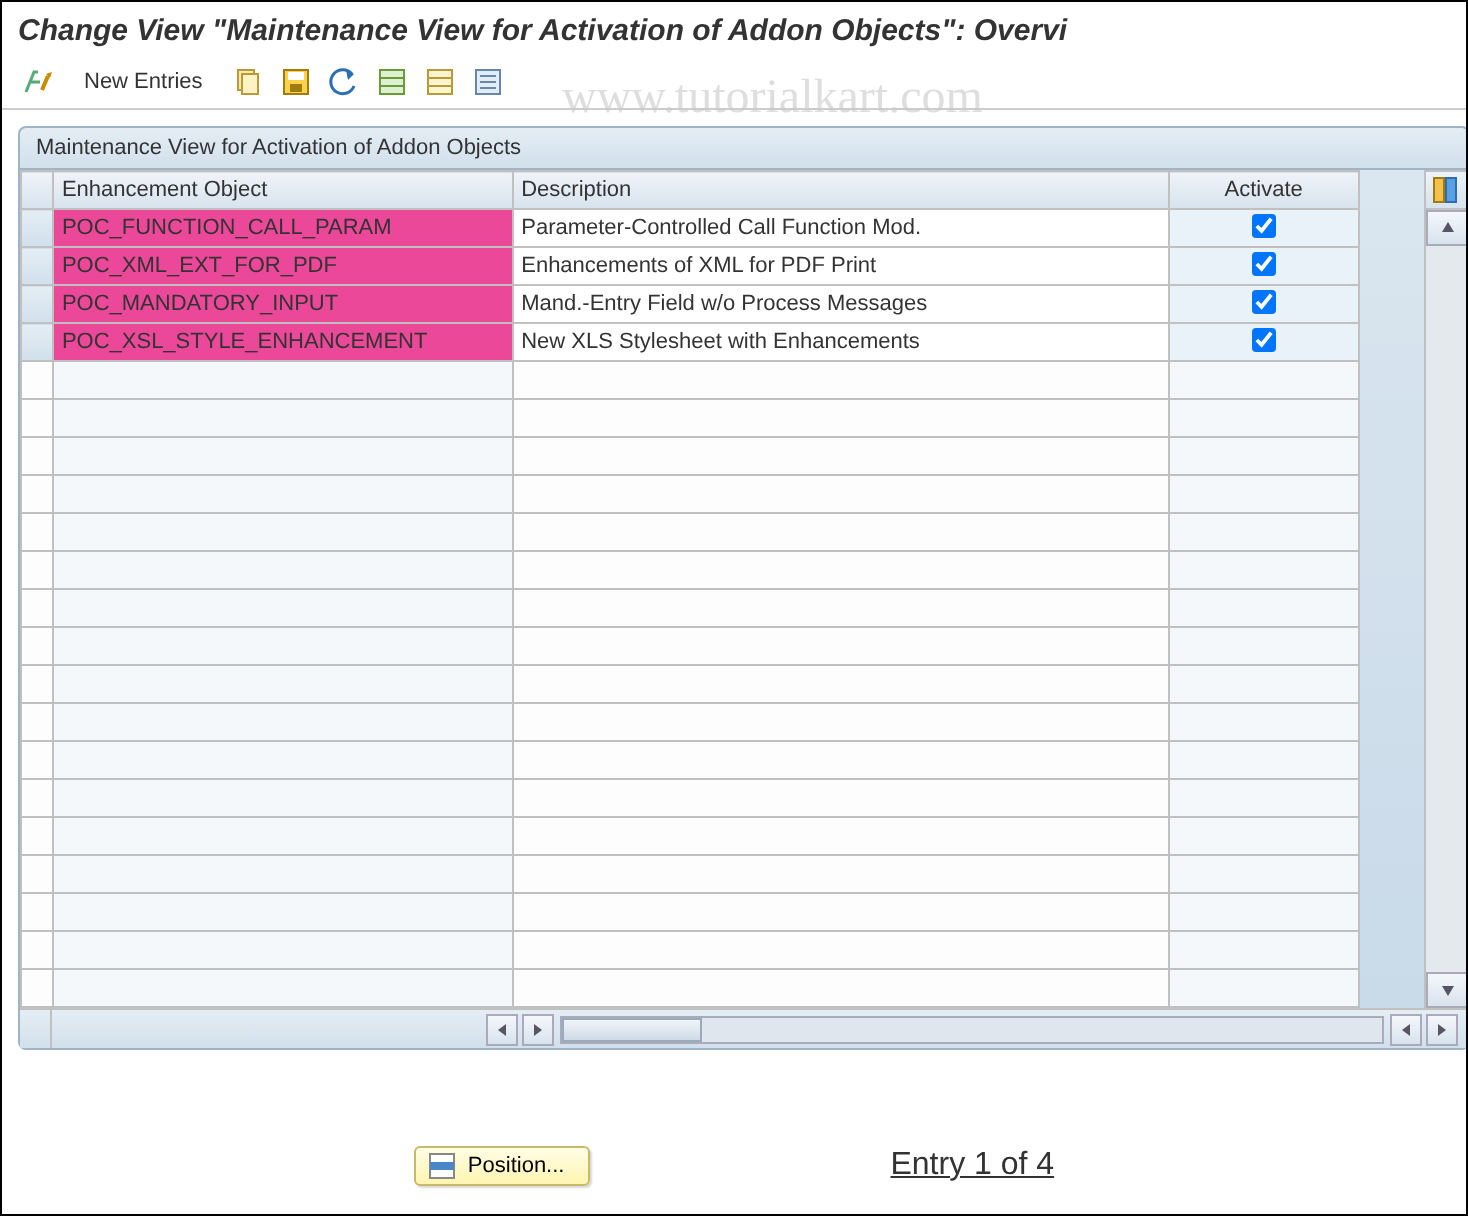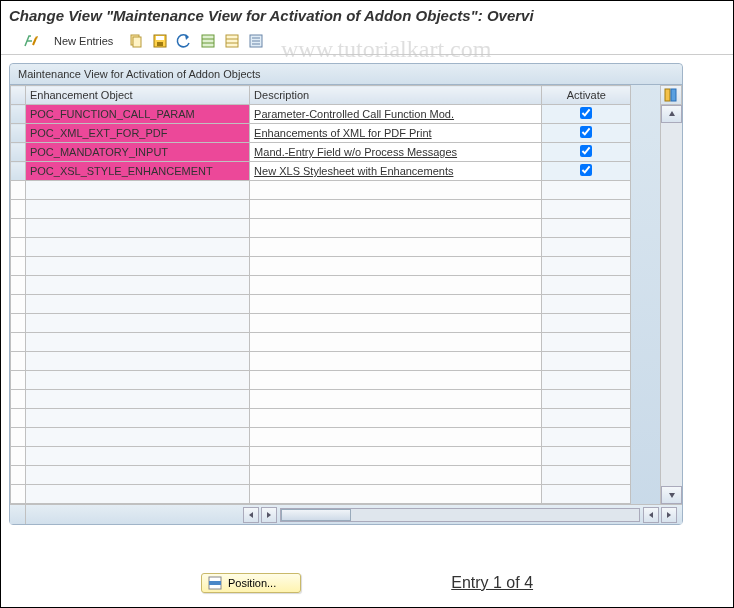--- a/index.html
+++ b/index.html
@@ -15,21 +15,21 @@
     }
     .title-bar {
       padding: 6px 8px 4px 8px;
       font-size: 15px;
       font-weight: bold;
       font-style: italic;
       color: #333;
       background: #fff;
     }
     .toolbar {
-      padding: 3px 20px;
+      padding: 3px 8px;
       background: #fff;
       border-bottom: 1px solid #ccc;
       display: flex;
       align-items: center;
       gap: 4px;
     }
     .toolbar-icon {
       width: 20px;
       height: 20px;
       display: inline-flex;
@@ -58,21 +58,21 @@
       z-index: 100;
     }
     .content-area {
       position: relative;
       padding: 8px;
     }
     .panel {
       background: linear-gradient(#dbe7f0, #c8d9e8);
       border: 1px solid #a0b4c8;
       border-radius: 4px;
-      width: 674px;
+      width: 726px;
     }
     .panel-header {
       padding: 4px 8px;
       font-size: 11px;
       color: #333;
       background: linear-gradient(#e4edf4, #d2e0ec);
       border-bottom: 1px solid #a0b4c8;
       border-radius: 4px 4px 0 0;
     }
     .grid-wrap {
@@ -101,21 +101,21 @@
     }
     .row-ind {
       width: 16px;
       background: linear-gradient(#e4edf4, #d2e0ec);
       border: 1px solid #c0c0c0;
     }
     .col-obj { width: 230px; }
     .col-desc { width: 330px; margin-left: 24px; }
     .col-act { width: 96px; text-align: center !important; }
     .grid td.cell-obj { background: #ec4899; }
-    .grid td.cell-desc { background: #fff; text-decoration: underline; }
+    .grid td.cell-desc { background: #fff; }
     .grid td.cell-act { background: #e9f2f9; text-align: center; }
     .grid tr.empty td { background: #fdfdfd; }
     .grid tr.empty td.cell-obj,
     .grid tr.empty td.cell-act { background: #f5f8fb; }
     .chk {
       width: 12px;
       height: 12px;
       margin: auto;
     }
     .right-bar {
@@ -192,21 +192,21 @@
       justify-content: center;
       gap: 150px;
     }
     .pos-btn {
       display: inline-flex;
       align-items: center;
       gap: 6px;
       background: linear-gradient(#fffde6, #fff4b0);
       border: 1px solid #c9b96a;
       border-radius: 3px;
-      padding: 2px 24px 2px 6px;
+      padding: 2px 12px 2px 6px;
       font-size: 11px;
       cursor: pointer;
       box-shadow: 1px 1px 1px rgba(0,0,0,0.15);
     }
     .pos-btn .ico {
       width: 14px; height: 14px;
     }
     .entry-status { font-size: 16px; color: #333; text-decoration: underline; }
     svg { display: block; }
   </style>

